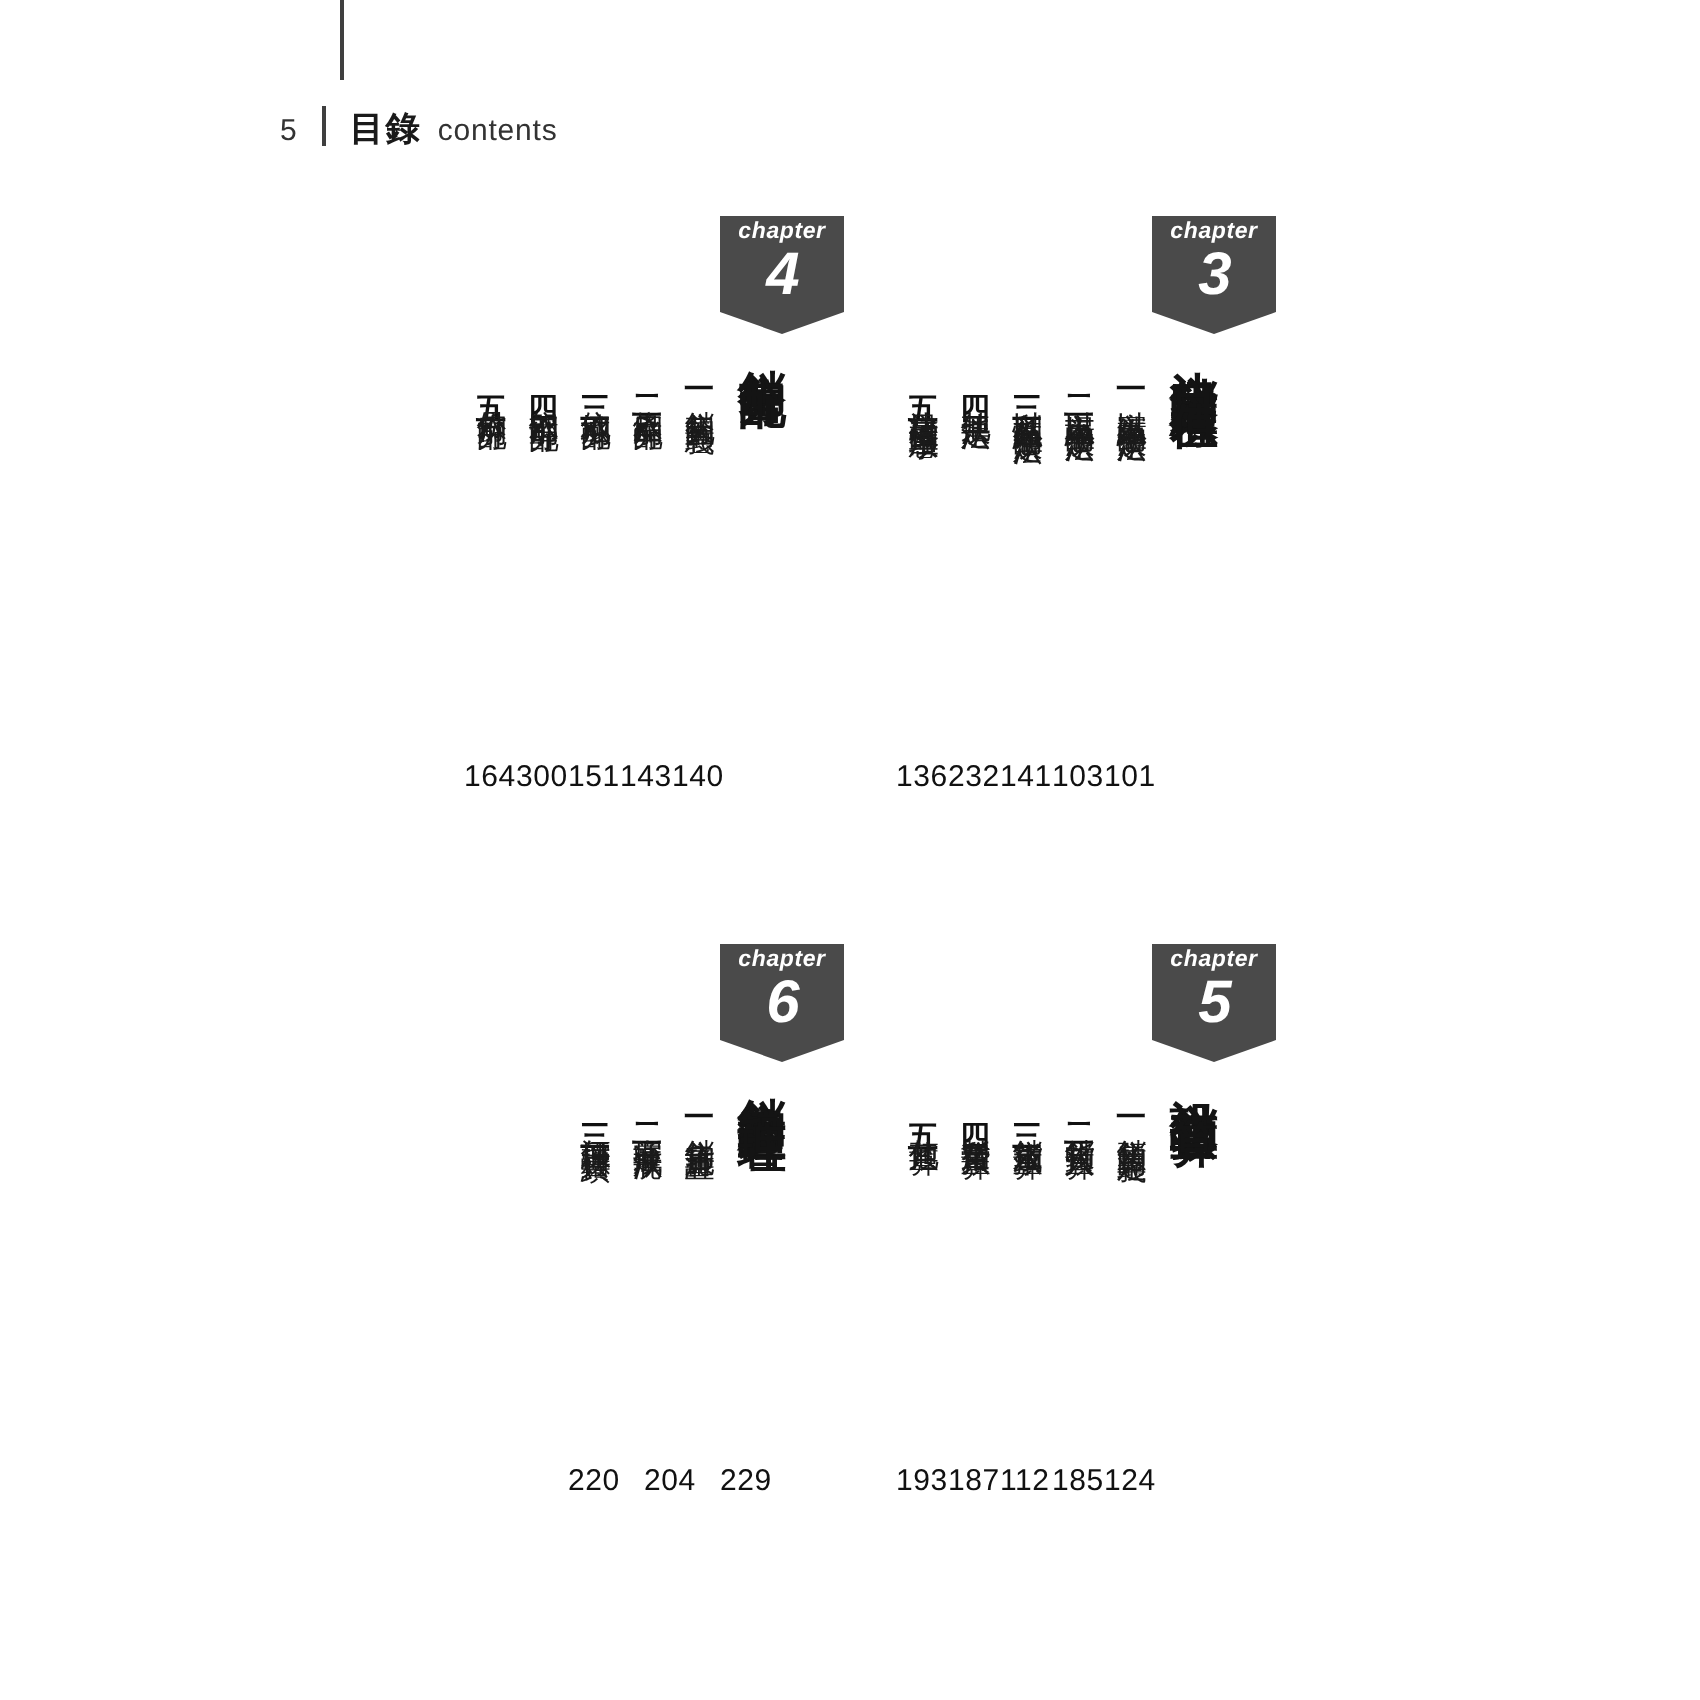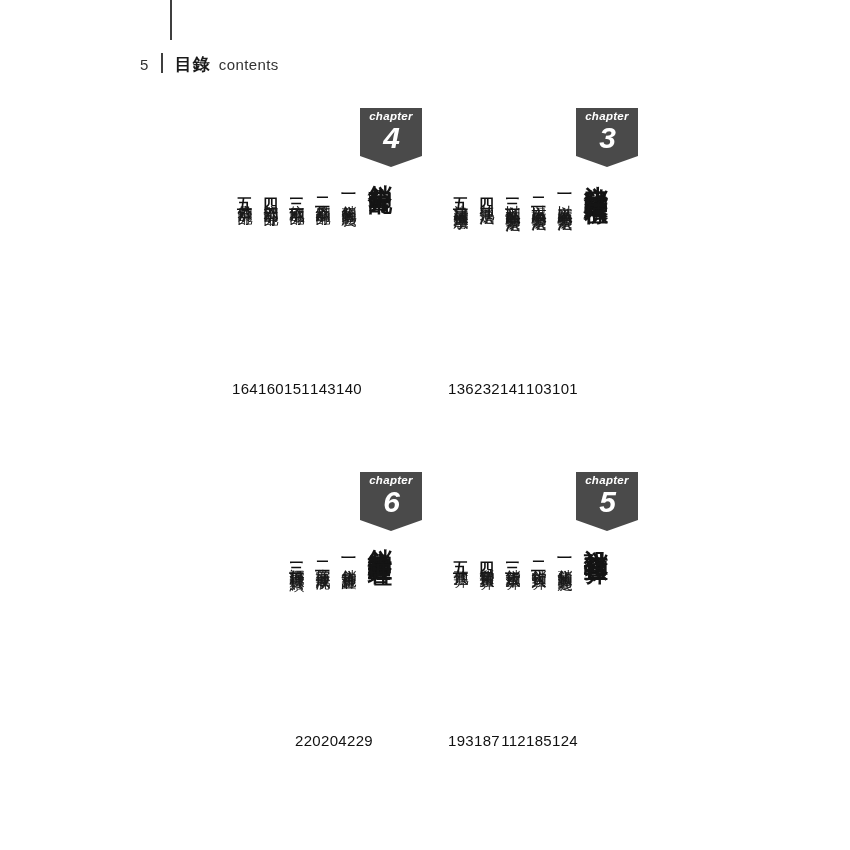--- a/index.html
+++ b/index.html
@@ -164,21 +164,21 @@
   .page-row {
     position: absolute;
     display: flex;
     flex-direction: row;
     font-size: 15px;
     color: #111;
     letter-spacing: 0.3px;
   }
   .page-row .pg {
     width: 26px;
-    text-align: right;
+    text-align: left;
   }
 </style>
 </head>
 <body>
 
 <div class="top-rule"></div>
 
 <div class="running-head">
   <span class="folio">5</span>
   <span class="bar"></span>
@@ -258,21 +258,21 @@
     </div>
     <div class="entry" style="margin-top:20px;">
       <span class="num-cjk">一</span>
       <span class="entry-text">銷售分配的意義</span>
     </div>
     <div class="vtitle" style="margin-left:6px;">銷售分配</div>
   </div>
 
   <div class="page-row" style="top:272px; left:0;">
     <span class="pg">164</span>
-    <span class="pg">160</span>
+    <span class="pg">300</span>
     <span class="pg">151</span>
     <span class="pg">143</span>
     <span class="pg">140</span>
   </div>
 </div>
 
 <div class="chapter-block" style="left:448px; top:472px;">
   <div class="chap-tag" style="left:128px;">
     <div class="tag-body">
       <span class="tag-word">chapter</span>
@@ -334,18 +334,18 @@
       <span class="num-cjk">二</span>
       <span class="entry-text">掌握達成狀況</span>
     </div>
     <div class="entry" style="margin-top:20px;">
       <span class="num-cjk">一</span>
       <span class="entry-text">銷售實施計畫</span>
     </div>
     <div class="vtitle" style="margin-left:6px;">銷售計畫過程管理</div>
   </div>
 
-  <div class="page-row" style="top:260px; left:11px;">
+  <div class="page-row" style="top:260px; left:0;gap:12px;">
     <span class="pg">220</span>
     <span class="pg">204</span>
     <span class="pg">229</span>
   </div>
 </div>
 
 </body></html>

